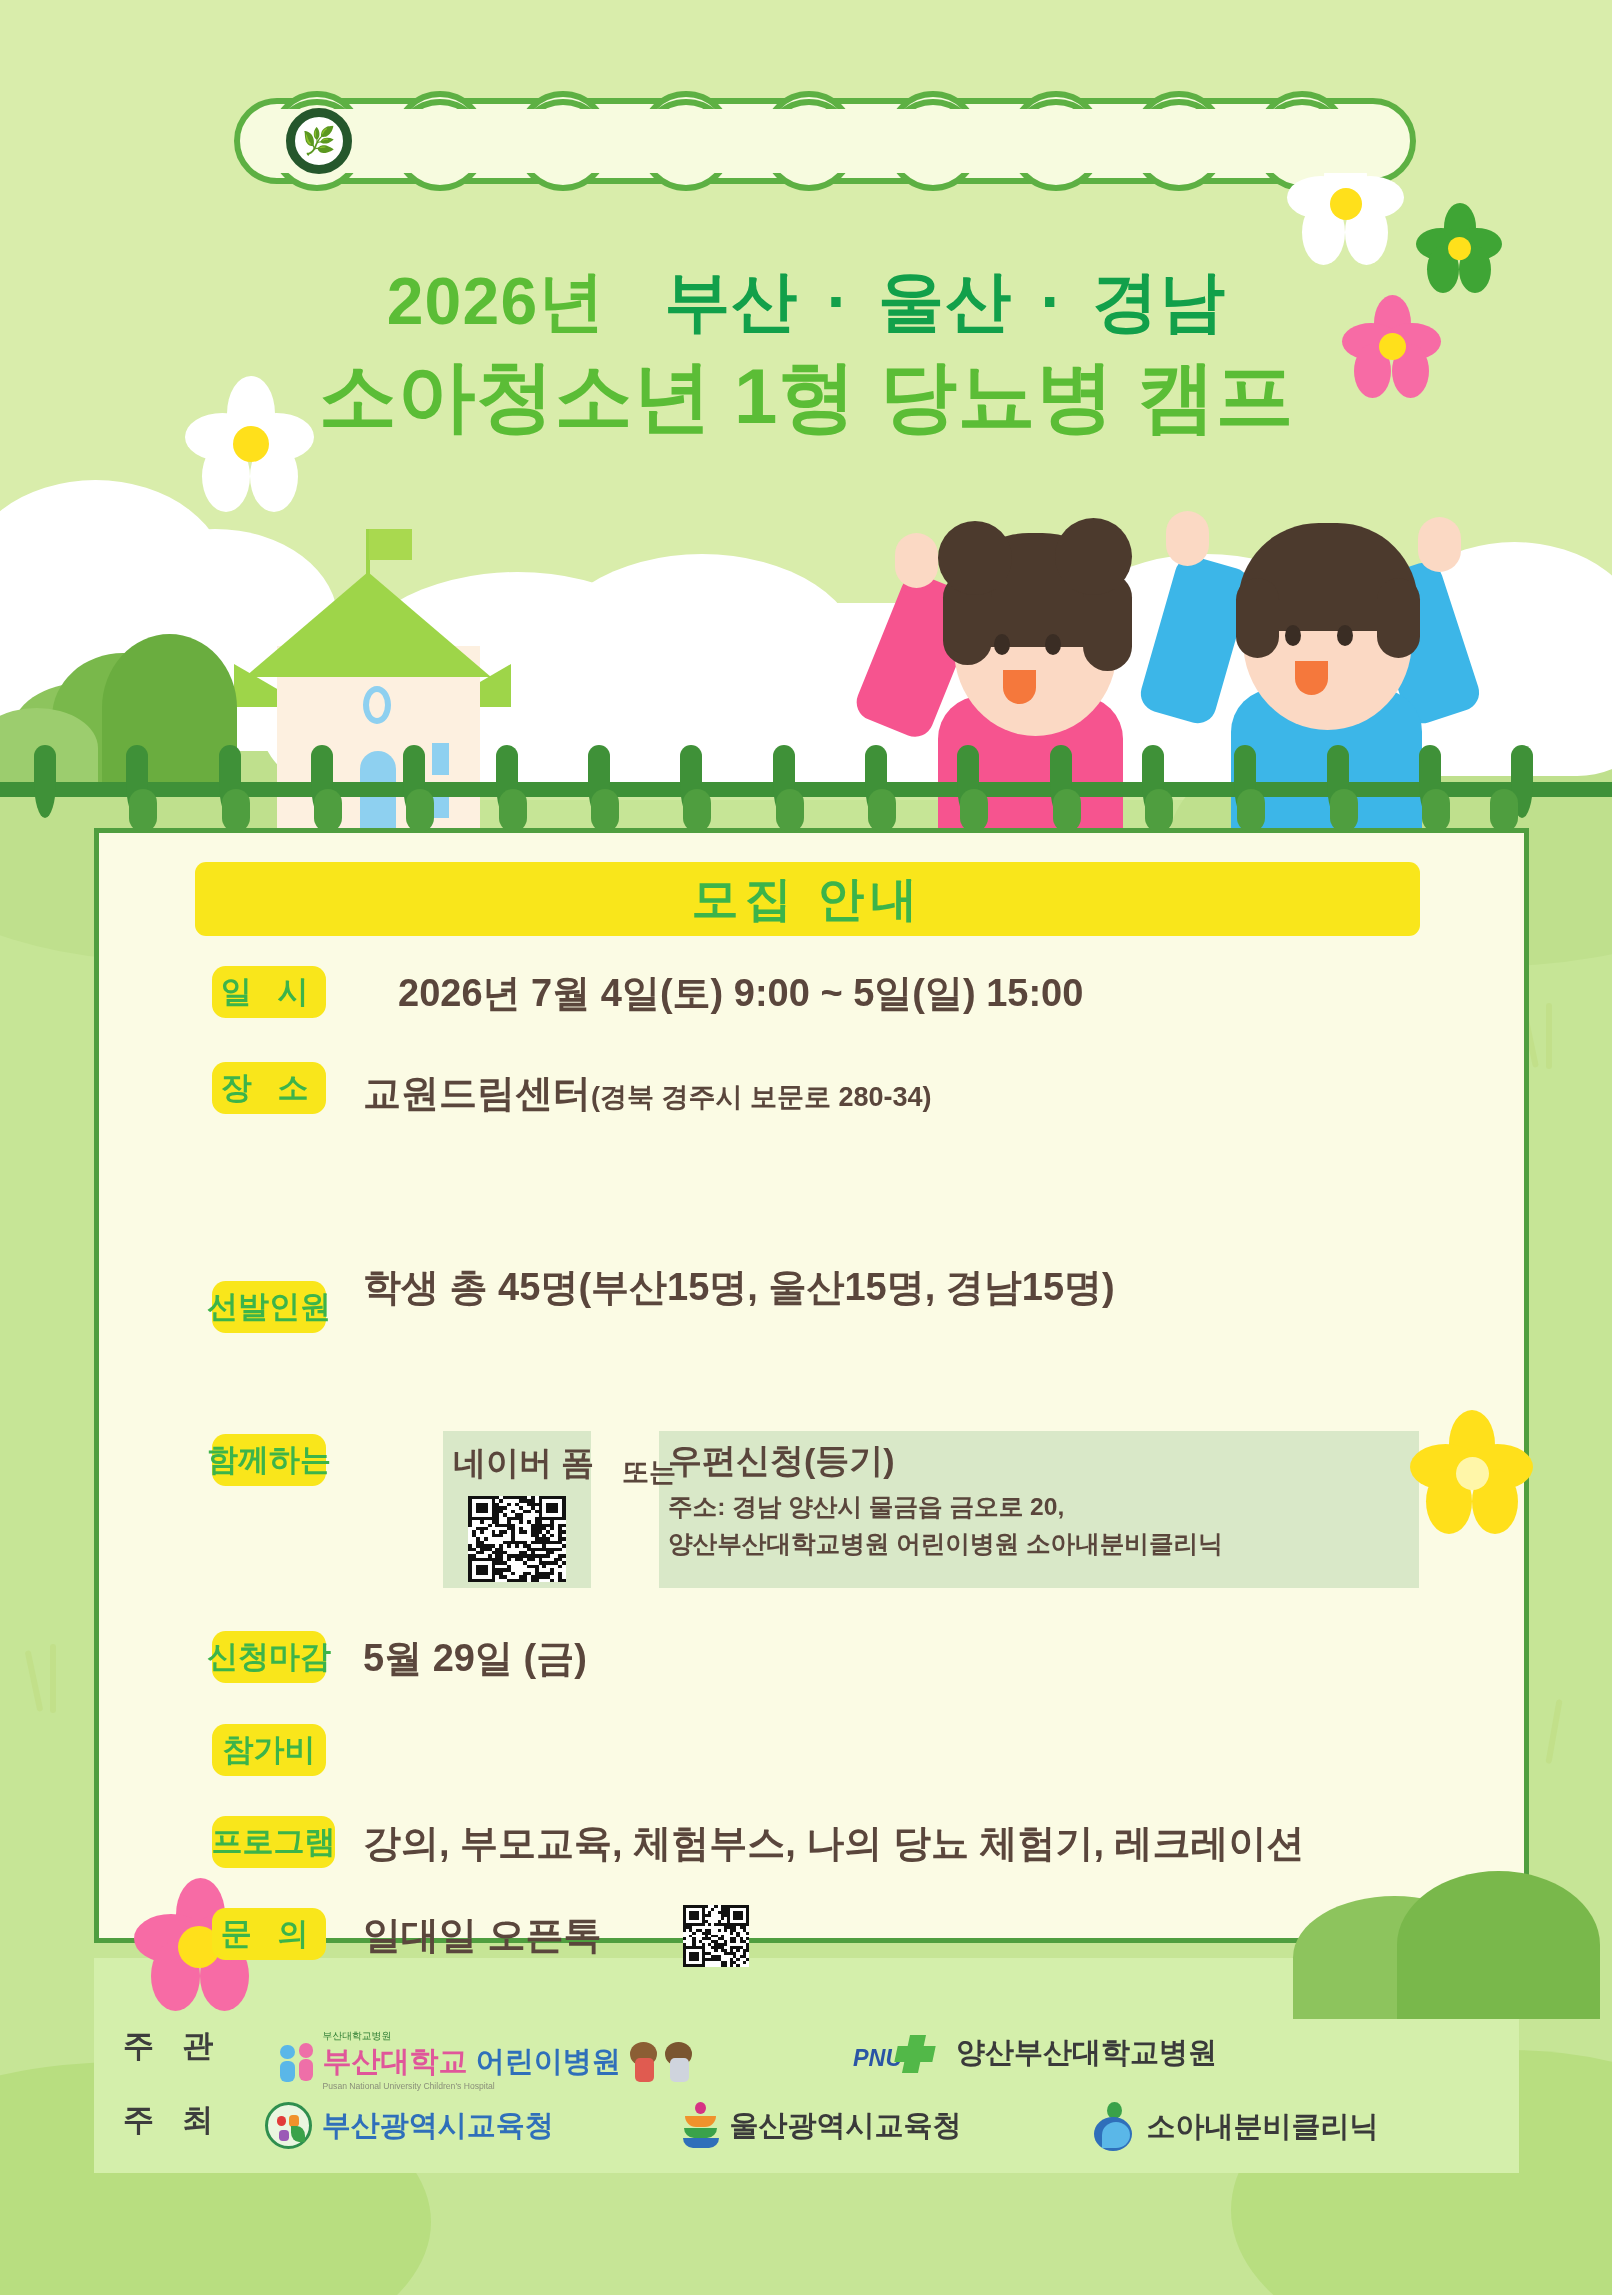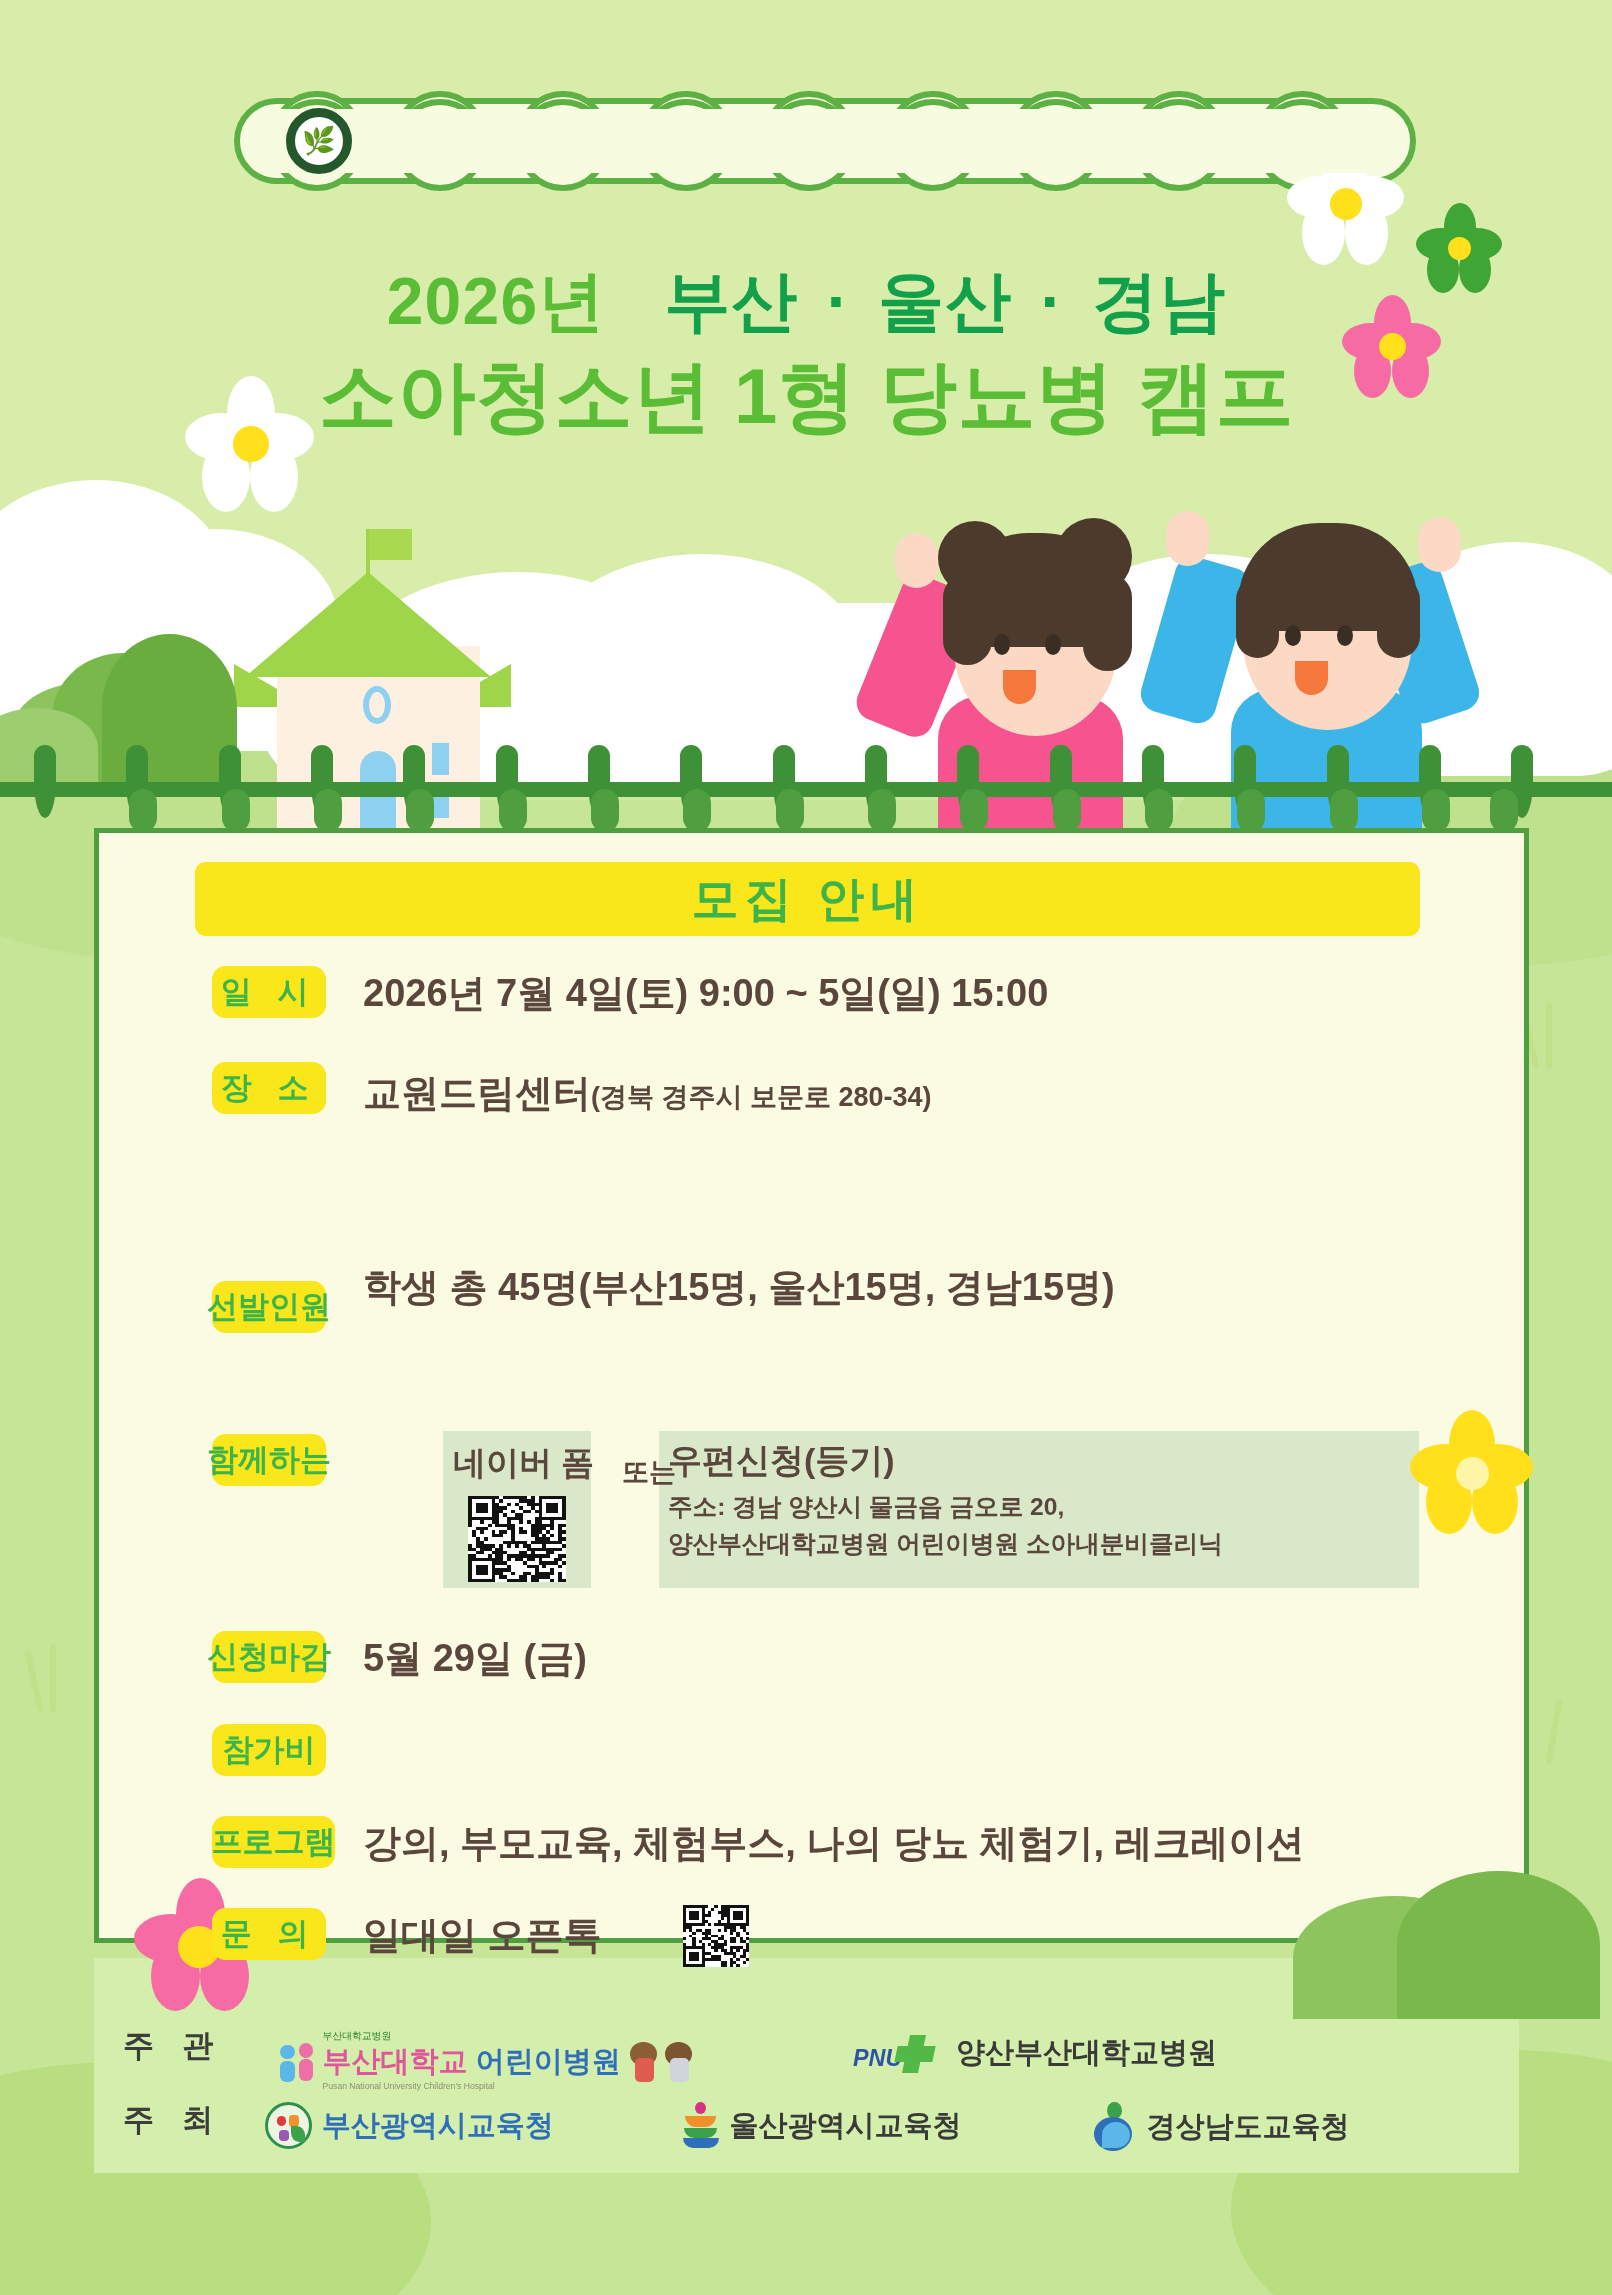--- a/index.html
+++ b/index.html
@@ -320,21 +320,21 @@
   <div class="ring" style="left:960px;top:789px;"></div>
   <div class="ring" style="left:1053px;top:789px;"></div>
   <div class="ring" style="left:1145px;top:789px;"></div>
   <div class="ring" style="left:1237px;top:789px;"></div>
   <div class="ring" style="left:1330px;top:789px;"></div>
   <div class="ring" style="left:1422px;top:789px;"></div>
   <div class="ring" style="left:1490px;top:789px;"></div>
 
   <div class="section-head">모집 안내</div>
 
-  <div class="row" style="left:212px;top:966px;">
+  <div class="row" style="left:212px;top:966px;gap:35px;">
     <div class="tag" style="width:114px;letter-spacing:8.6px;">일 시</div>
     <div class="val v-main" style="margin-left:37px;margin-top:4.9px;">2026년 7월 4일(토) 9:00 ~ 5일(일) 15:00</div>
   </div>
 
   <div class="row" style="left:212px;top:1062px;">
     <div class="tag" style="width:114px;letter-spacing:8.6px;">장 소</div>
     <div style="margin-left:37px;margin-top:8.6px;display:flex;align-items:baseline;">
       <span class="val v-main">교원드림센터</span>
       <span class="val v-sub">(경북 경주시 보문로 280-34)</span>
     </div>
@@ -1520,21 +1520,21 @@
       <span style="position:absolute;left:2.5px;top:36px;width:36px;height:9.8px;border-radius:0 0 18px 18px;background:#2f6fba;"></span>
     </span>
     <span class="org-name" style="color:#3a3a3a;">울산광역시교육청</span>
   </div>
   <div class="org" style="position:absolute;left:1090px;top:2102px;">
     <span style="display:inline-block;width:48px;height:49px;margin-right:8.6px;position:relative;">
       <span style="position:absolute;left:17px;top:0;width:14.8px;height:17px;border-radius:50%;background:#3aa24a;"></span>
       <span style="position:absolute;left:3.7px;top:14.8px;width:38px;height:34px;border-radius:50%;background:#2f6fba;"></span>
       <span style="position:absolute;left:12.3px;top:19.7px;width:28px;height:26px;border-radius:50% 50% 50% 0;background:#5ab7e8;"></span>
     </span>
-    <span class="org-name" style="color:#3a3a3a;">경상남도교육청</span>
+    <span class="org-name" style="color:#3a3a3a;">소아내분비클리닉</span>
   </div>
 
   <div class="bush" style="left:1293px;top:1896px;width:203px;height:123px;background:#8dc45d;"></div>
   <div class="bush" style="left:1397px;top:1871px;width:203px;height:148px;background:#79b84b;"></div>
   <div class="flower" style="left:1410px;top:1410px;width:123px;height:123px;">
     <div class="petal" style="left:39px;top:0;width:46px;height:69px;background:#ffe01b;"></div>
     <div class="petal" style="left:0;top:34px;width:71px;height:46px;background:#ffe01b;"></div>
     <div class="petal" style="left:52px;top:34px;width:71px;height:46px;background:#ffe01b;"></div>
     <div class="petal" style="left:16px;top:59px;width:46px;height:65px;background:#ffe01b;"></div>
     <div class="petal" style="left:62px;top:59px;width:46px;height:65px;background:#ffe01b;"></div>

